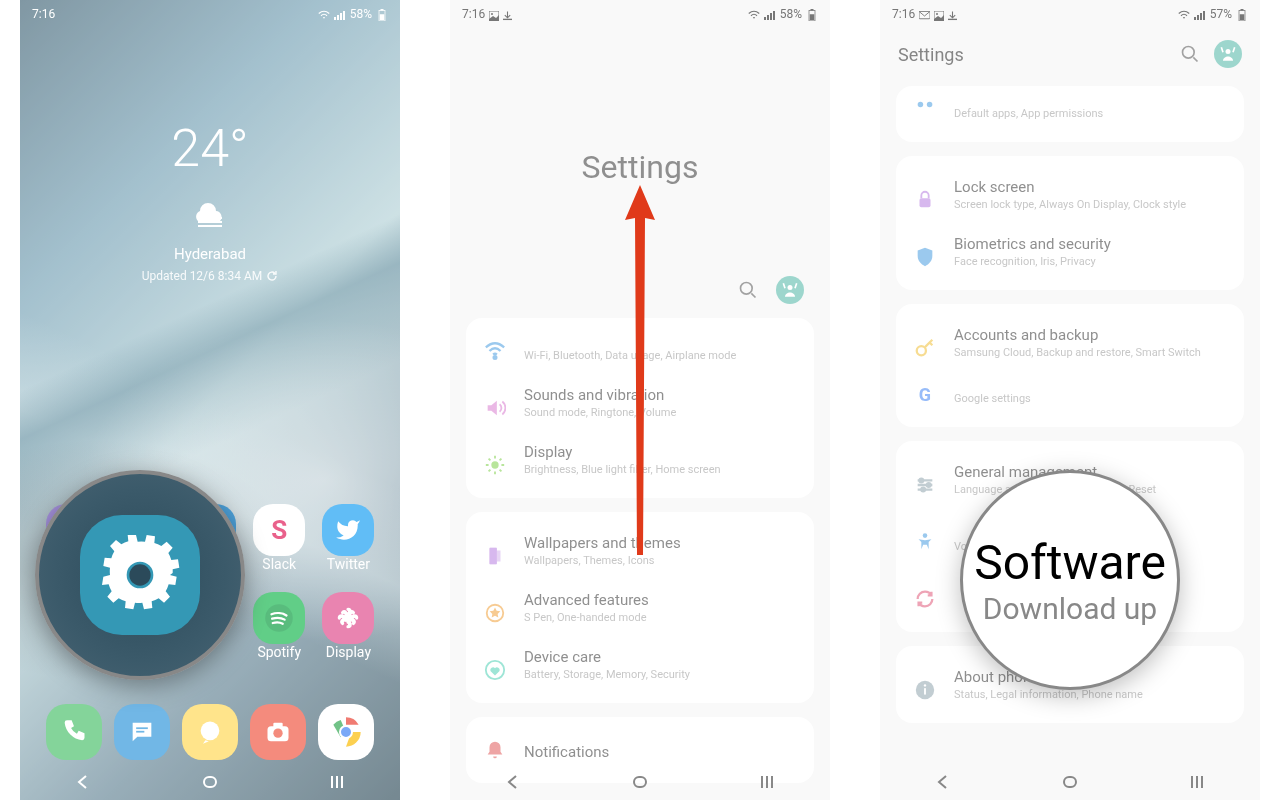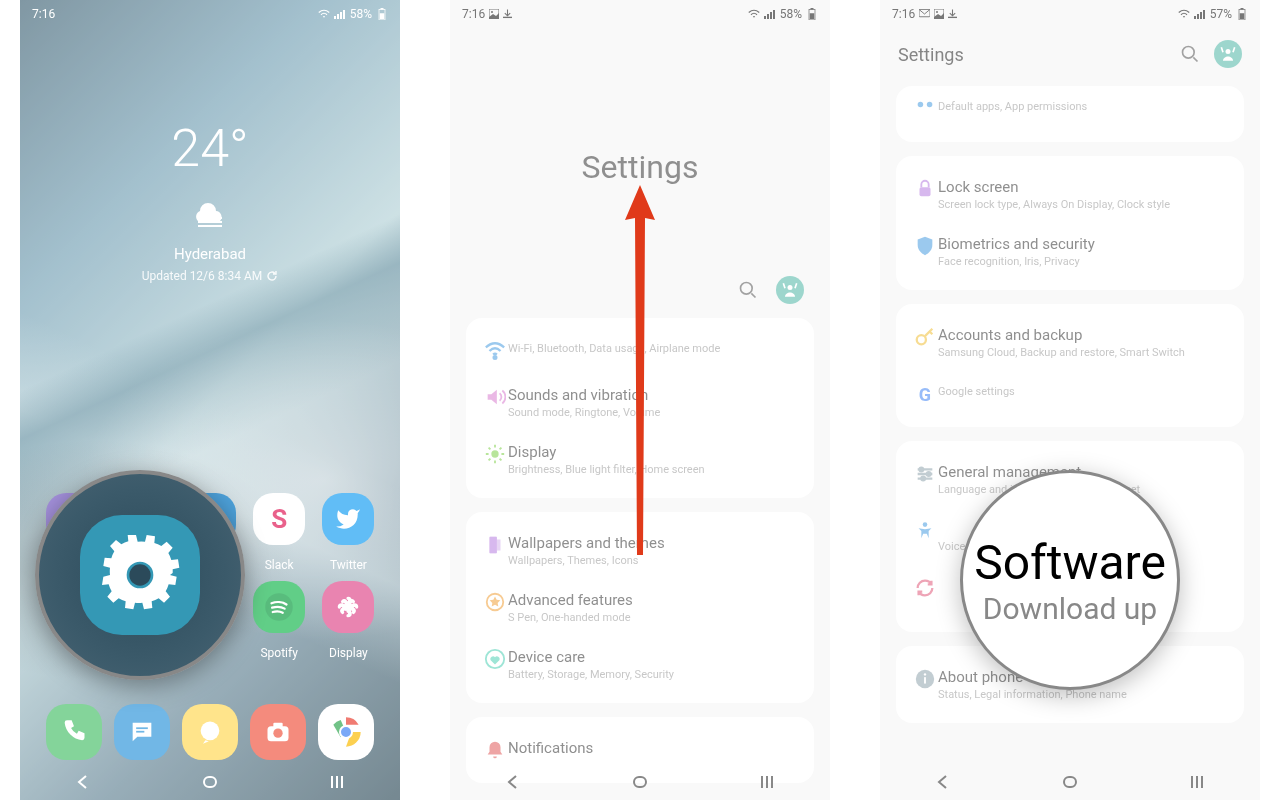--- a/index.html
+++ b/index.html
@@ -1,62 +1,62 @@
 <!DOCTYPE html>
 <html><head>
 <meta charset="utf-8">
 <style>
   * { margin: 0; padding: 0; box-sizing: border-box; font-family: -apple-system, BlinkMacSystemFont, 'Segoe UI', Roboto, sans-serif; }
   body { background: #fff; width: 1280px; height: 810px; display: flex; justify-content: space-between; padding: 0 20px; }
   .phone { width: 380px; height: 800px; position: relative; background: #f5f5f5; border-radius: 0; overflow: hidden; }
 
   
   .status-bar { height: 28px; display: flex; justify-content: space-between; align-items: center; padding: 0 12px; font-size: 12px; color: #333; background: transparent; position: relative; z-index: 10; }
-  .status-bar .left, .status-bar .right { display: flex; align-items: center; gap: 4px; }
+  .status-bar .left, .status-bar .right { display: flex; align-items: flex-end; gap: 4px; }
   .status-bar .right svg { width: 12px; height: 12px; }
 
   
   .phone1 { background: linear-gradient(135deg, #4a6b7c 0%, #7ba5b8 25%, #b8d4d9 50%, #6b8a9a 75%, #3a5562 100%); }
   .phone1::before { content: ""; position: absolute; inset: 0; background:
     radial-gradient(ellipse 600px 400px at 80% 60%, rgba(255,255,255,0.5) 0%, transparent 40%),
     radial-gradient(ellipse 500px 300px at 20% 70%, rgba(30,40,50,0.4) 0%, transparent 40%),
     linear-gradient(155deg, transparent 40%, rgba(70,120,140,0.6) 45%, transparent 55%),
     linear-gradient(25deg, transparent 30%, rgba(200,220,225,0.5) 40%, transparent 50%);
   }
   .phone1 .status-bar { color: #fff; }
   .phone1 .overlay-dim { position: absolute; inset: 0; background: rgba(255,255,255,0.3); z-index: 5; }
   .weather { position: relative; z-index: 2; text-align: center; margin-top: 90px; color: #fff; }
   .weather .temp { font-size: 52px; font-weight: 300; }
   .weather .cloud-icon { margin: 18px auto 8px; width: 40px; height: 30px; }
   .weather .loc { font-size: 15px; margin: 6px 0; }
   .weather .updated { font-size: 12px; opacity: 0.9; display: flex; justify-content: center; align-items: center; gap: 4px; }
   .app-grid { position: absolute; bottom: 150px; left: 0; right: 0; display: grid; grid-template-columns: repeat(5, 1fr); gap: 6px; padding: 0 20px; z-index: 2; }
   .app-icon { width: 52px; height: 52px; border-radius: 20px; display: flex; align-items: center; justify-content: center; color: #fff; font-size: 22px; font-weight: 700; margin: 0 auto; position: relative; }
   .app-icon.empty { background: transparent; }
-  .app-label { font-size: 12px; color: #fff; text-align: center; margin-top: 13px; }
+  .app-label { font-size: 14px; color: #fff; text-align: center; margin-top: 0; }
   .dock { position: absolute; bottom: 40px; left: 0; right: 0; display: flex; justify-content: space-around; padding: 0 20px; z-index: 2; }
   .dock .app-icon { width: 56px; height: 56px; }
 
   
   .gear-callout { position: absolute; left: 15px; bottom: 120px; width: 210px; height: 210px; border-radius: 50%; background: radial-gradient(circle, #2b4a5a 0%, #3b5a6a 60%, #4a6574 100%); border: 4px solid #888; box-shadow: 0 6px 24px rgba(0,0,0,0.35); display: flex; align-items: center; justify-content: center; z-index: 20; }
   .gear-callout .gear-squircle { width: 120px; height: 120px; border-radius: 42px; background: #3498b5; display: flex; align-items: center; justify-content: center; }
   .gear-callout svg { width: 80px; height: 80px; }
 
   
   .nav-bar { position: absolute; bottom: 0; left: 0; right: 0; height: 36px; display: flex; justify-content: space-around; align-items: center; z-index: 6; }
   .nav-bar svg { width: 18px; height: 18px; }
 
   
   .phone2, .phone3 { background: #f4f4f4; }
   .phone2 .overlay-dim, .phone3 .overlay-dim { position: absolute; inset: 0; background: rgba(255,255,255,0.45); z-index: 5; }
   .big-title { font-size: 32px; font-weight: 400; color: #333; text-align: center; margin-top: 120px; position: relative; z-index: 2; }
   .header-icons { display: flex; justify-content: flex-end; align-items: center; gap: 18px; padding: 0 26px; margin-top: 90px; position: relative; z-index: 2; }
   .avatar { width: 28px; height: 28px; border-radius: 50%; background: #4db5a5; display: flex; align-items: center; justify-content: center; color: #fff; font-size: 16px; }
   .settings-card { margin: 14px 16px 0; background: #fff; border-radius: 16px; padding: 10px 0; position: relative; z-index: 2; }
-  .settings-item { display: flex; align-items: flex-start; padding: 12px 18px; gap: 2px; }
+  .settings-item { display: flex; align-items: flex-end; padding: 12px 18px; gap: 18px; }
   .settings-item .icon-slot { width: 22px; height: 22px; display: flex; align-items: center; justify-content: center; flex-shrink: 0; }
   .settings-item .text { flex: 1; }
   .settings-item .title { font-size: 15px; color: #333; }
   .settings-item .subtitle { font-size: 11px; color: #999; margin-top: 2px; }
 
   
   .red-arrow { position: absolute; left: 50%; top: 180px; transform: translateX(-50%); z-index: 15; }
 
   
   .compact-header { display: flex; align-items: center; justify-content: space-between; padding: 12px 18px; position: relative; z-index: 2; }

